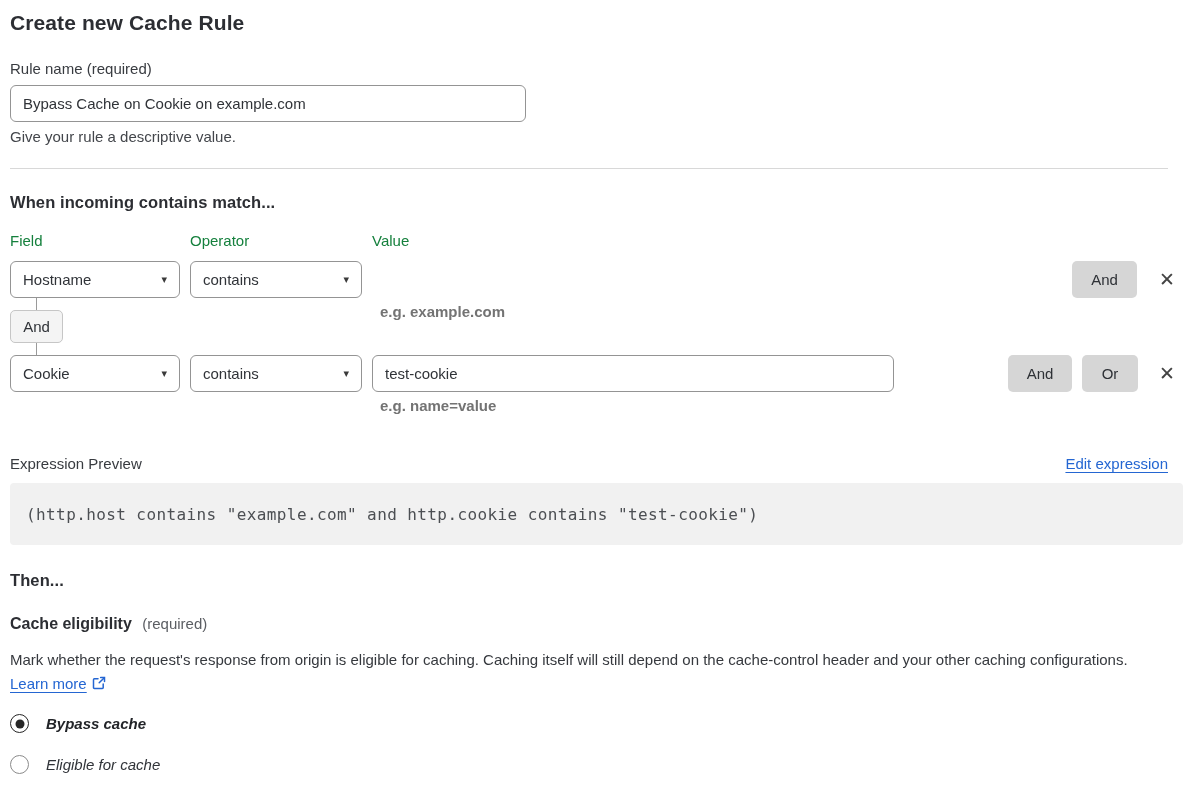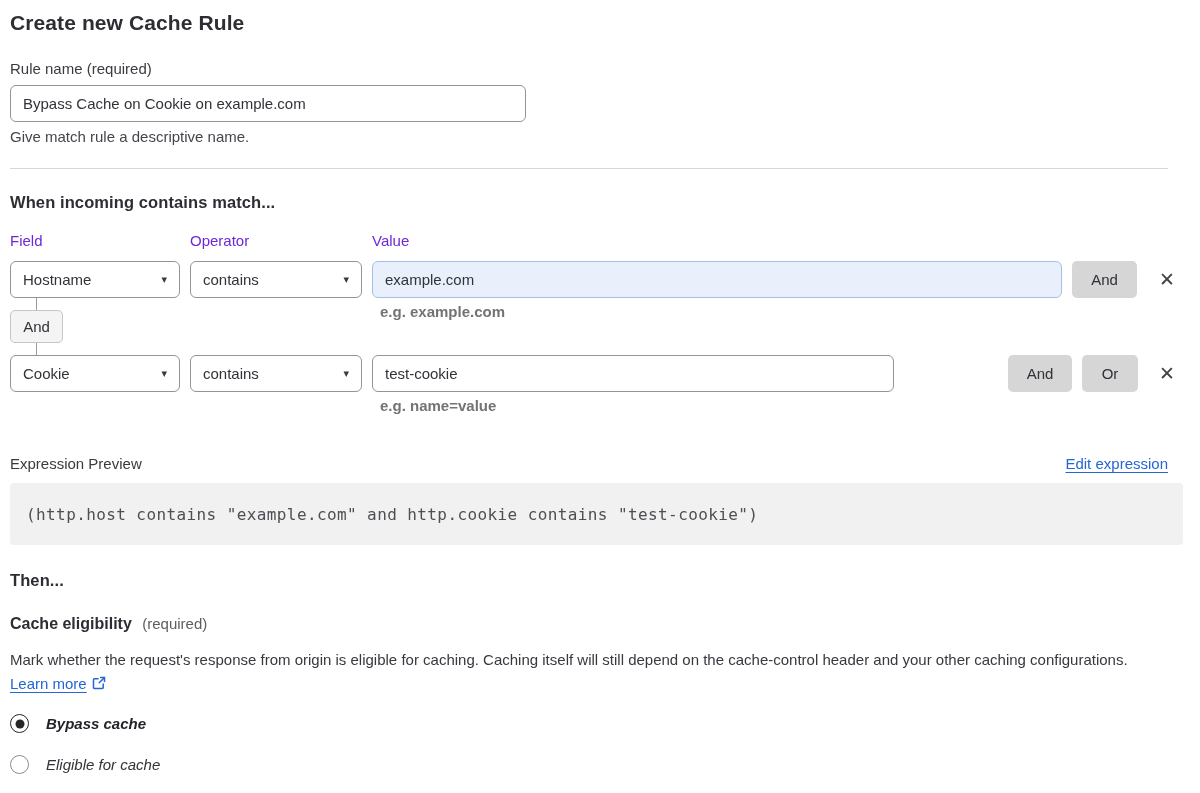--- a/index.html
+++ b/index.html
@@ -18,21 +18,21 @@
   .rule-name-input { width: 516px; margin-top: 7px; }
   .help-text { font-size: 15px; line-height: 18px; color: #43464b; margin-top: 6px; }
 
   hr.divider { border: none; border-top: 1px solid #d8d8d8; margin-top: 22px; }
 
   h2.section-heading { font-size: 16.5px; line-height: 20px; font-weight: 700; color: #2c2e33; margin-top: 23px; letter-spacing: 0.1px; }
 
   
   .builder { position: relative; width: 1173px; height: 186px; margin-top: 20px; }
   .builder .abs { position: absolute; }
-  .col-label { font-size: 15px; line-height: 18px; color: #6d28d9; top: 0; }
+  .col-label { font-size: 15px; line-height: 18px; color: #15803d; top: 0; }
 
   .select {
     height: 37px; background: #fff; border: 1px solid #949494; border-radius: 6px;
     display: flex; align-items: center; justify-content: space-between;
     padding: 0 12px; font-size: 15px; color: #303338; cursor: pointer;
   }
   .caret { font-family: "DejaVu Sans", sans-serif; font-size: 11px; color: #3a3a3a; line-height: 1; }
 
   .value-input { position: absolute; height: 37px; }
   .value-highlight { background: #e9f0fb; border-color: #a4c0e8; }
@@ -95,41 +95,40 @@
 </style>
 </head>
 <body>
 
 <div class="page">
 
   <h1 class="page-title">Create new Cache Rule</h1>
 
   <div class="field-label">Rule name (required)</div>
   <input class="text-input rule-name-input" type="text" value="Bypass Cache on Cookie on example.com" style="">
-  <div class="help-text">Give match rule a descriptive name.</div>
+  <div class="help-text">Give your rule a descriptive value.</div>
 
   <hr class="divider">
 
   <h2 class="section-heading">When incoming contains match...</h2>
 
   <div class="builder">
 
     <div class="abs col-label" style="left:0;">Field</div>
     <div class="abs col-label" style="left:180px;">Operator</div>
     <div class="abs col-label" style="left:362px;">Value</div>
 
     <div class="abs select" style="left:0; top:29px; width:170px;">
       <span>Hostname</span>
       <span class="caret">▾</span>
     </div>
     <div class="abs select" style="left:180px; top:29px; width:172px;">
       <span>contains</span>
       <span class="caret">▾</span>
     </div>
-    <input class="text-input value-input value-highlight" type="text" style="left: 362px; top: 29px; width: 690px;" value="example.com">
     <button class="abs action-btn" style="left:1062px; top:29px; width:65px;">And</button>
     <button class="abs close-btn" style="left:1144px; top:29px;">
       <span class="close-glyph">✕</span>
     </button>
     <div class="abs hint" style="left:370px; top:71px;">e.g. example.com</div>
 
     <div class="abs connector-line" style="left:26px; top:66px; height:12px;"></div>
     <button class="abs connector-btn" style="left:0; top:78px; width:53px; height:33px;">And</button>
     <div class="abs connector-line" style="left:26px; top:111px; height:12px;"></div>
 

